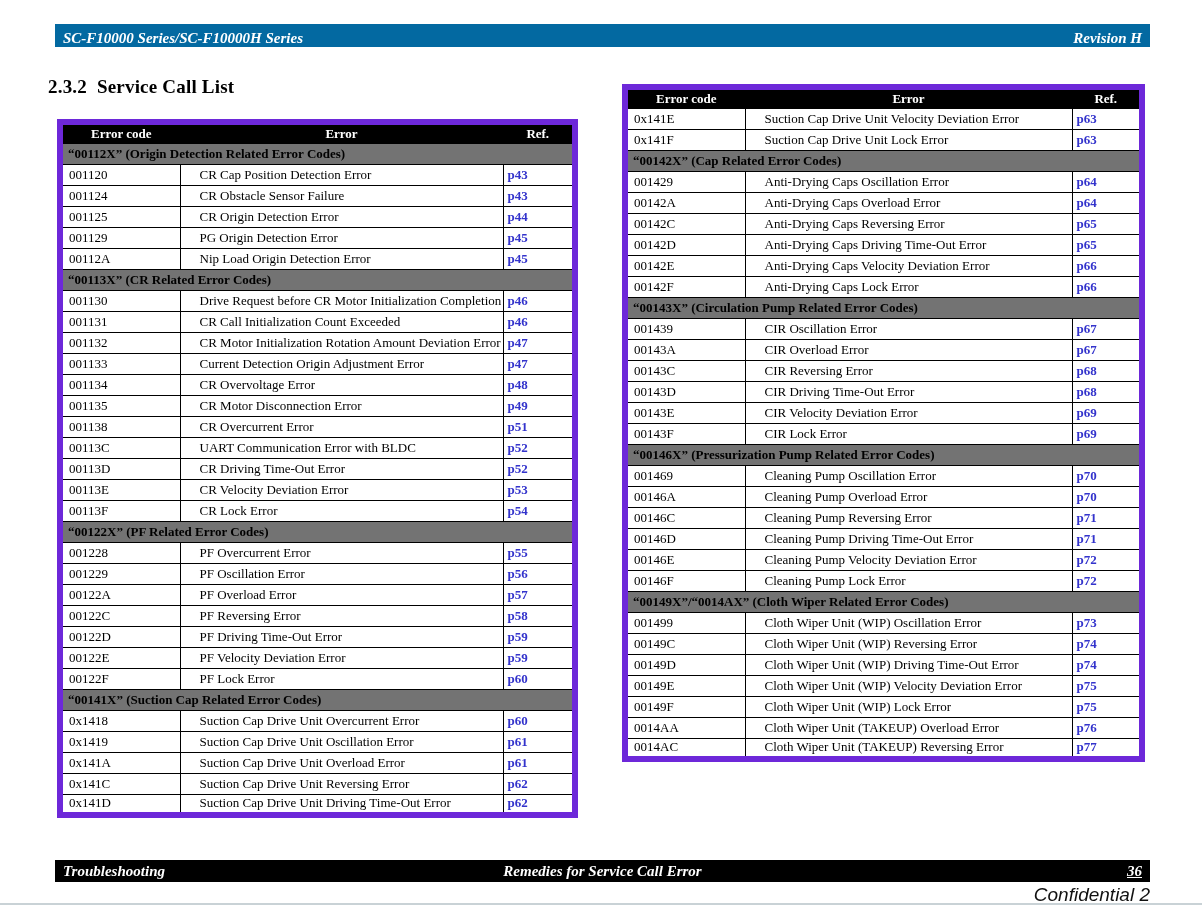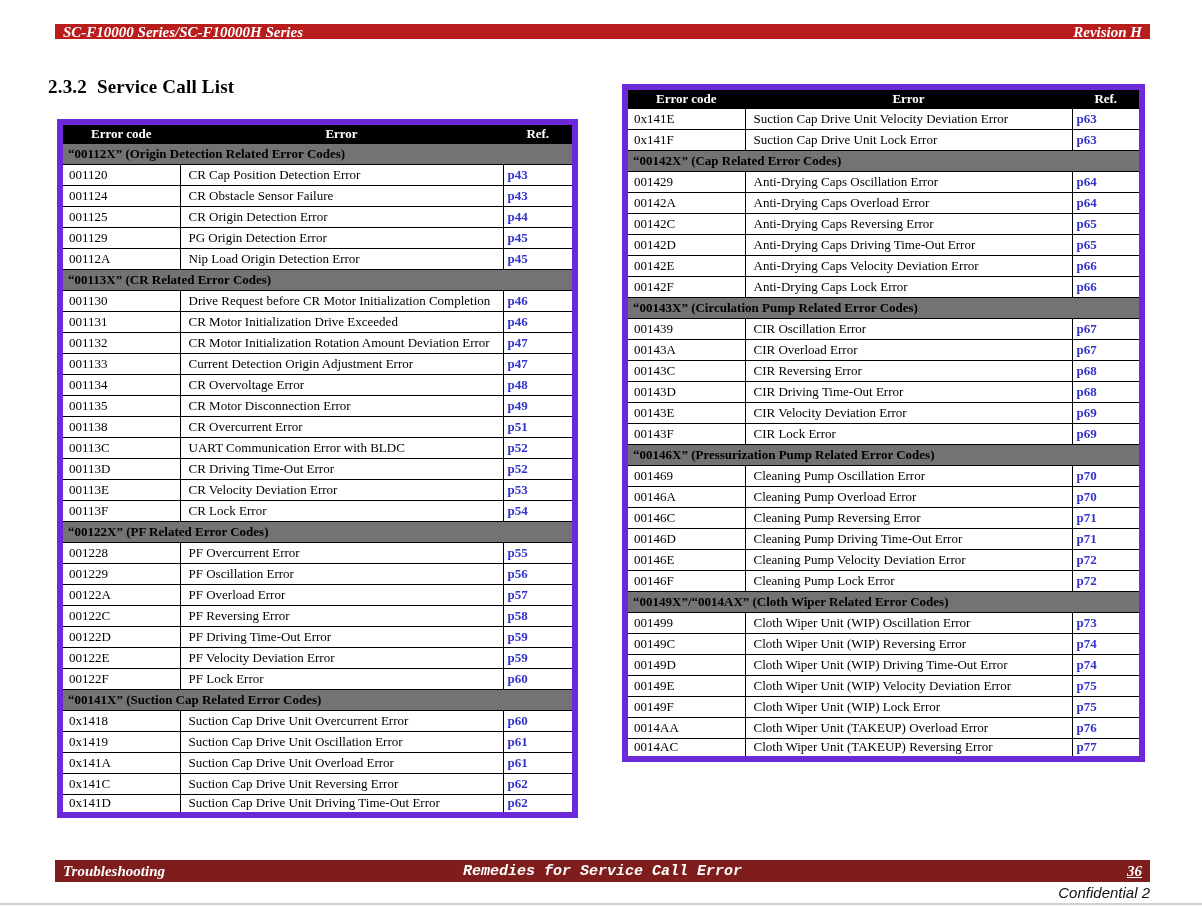--- a/index.html
+++ b/index.html
@@ -1,22 +1,22 @@
 <!DOCTYPE html>
 <html><head>
 <meta charset="utf-8">
 <style>
   * { margin: 0; padding: 0; box-sizing: border-box; }
   html, body { width: 1202px; height: 907px; background: #ffffff; overflow: hidden; }
   body { position: relative; font-family: "Liberation Serif", serif; color: #000; }
 
   .topbar {
-    position: absolute; left: 55px; top: 24px; width: 1095px; height: 15px;
-    background: #b91c1c; color: #fff;
-    display: flex; align-items: flex-start; justify-content: space-between;
+    position: absolute; left: 55px; top: 24px; width: 1095px; height: 23px;
+    background: #0369a1; color: #fff;
+    display: flex; align-items: flex-end; justify-content: space-between;
     padding: 0 8px;
     font-style: italic; font-weight: bold; font-size: 15px;
   }
 
   .doc-title {
     position: absolute; left: 48px; top: 76px;
     font-weight: bold; font-size: 19px; letter-spacing: 0.2px;
   }
 
   .tbl-wrap-left  { position: absolute; left: 57px;  top: 119px; width: 521px; }
@@ -33,46 +33,46 @@
     padding: 0 4px;
     overflow: hidden; white-space: nowrap;
     vertical-align: middle;
   }
   table.err th {
     background: #000; color: #fff;
     font-weight: bold; text-align: center;
     border-color: #000;
   }
   table.err td.code { padding-left: 6px; }
-  table.err td.err-desc { padding-left: 8px; }
+  table.err td.err-desc { padding-left: 19px; }
   table.err tr.section td {
     background: #737373;
     font-weight: bold;
     padding-left: 5px;
   }
   table.err a.ref {
     color: #3333cc; text-decoration: none; cursor: pointer; font-weight: bold;
   }
 
   .footbar {
     position: absolute; left: 55px; top: 860px; width: 1095px; height: 22px;
-    background: #7f1d1d; color: #fff;
+    background: #000000; color: #fff;
     display: flex; align-items: center;
     padding: 0 8px;
     font-style: italic; font-weight: bold; font-size: 15px;
   }
   .footbar .f-left   { flex: 1; text-align: left; }
-  .footbar .f-center { flex: 2; text-align: center; font-family: Liberation Mono, monospace; }
+  .footbar .f-center { flex: 2; text-align: center; }
   .footbar .f-right  { flex: 1; text-align: right; text-decoration: underline; }
 
   .confidential {
     position: absolute; left: 55px; top: 884px; width: 1095px;
     text-align: right;
     font-family: "Liberation Sans", sans-serif;
-    font-style: italic; font-size: 15px; color: #111;
+    font-style: italic; font-size: 19px; color: #111;
   }
 
   .bottom-rule {
     position: absolute; left: 0; top: 903px; width: 1202px; height: 2px;
     background: #c9d2d6;
   }
 </style>
 </head>
 <body>
 
@@ -129,21 +129,21 @@
         <tr class="section">
           <td colspan="3">“00113X” (CR Related Error Codes)</td>
         </tr>
         <tr>
           <td class="code">001130</td>
           <td class="err-desc">Drive Request before CR Motor Initialization Completion</td>
           <td><a class="ref">p46</a></td>
         </tr>
         <tr>
           <td class="code">001131</td>
-          <td class="err-desc">CR Motor Initialization Drive Exceeded</td>
+          <td class="err-desc">CR Call Initialization Count Exceeded</td>
           <td><a class="ref">p46</a></td>
         </tr>
         <tr>
           <td class="code">001132</td>
           <td class="err-desc">CR Motor Initialization Rotation Amount Deviation Error</td>
           <td><a class="ref">p47</a></td>
         </tr>
         <tr>
           <td class="code">001133</td>
           <td class="err-desc">Current Detection Origin Adjustment Error</td>

